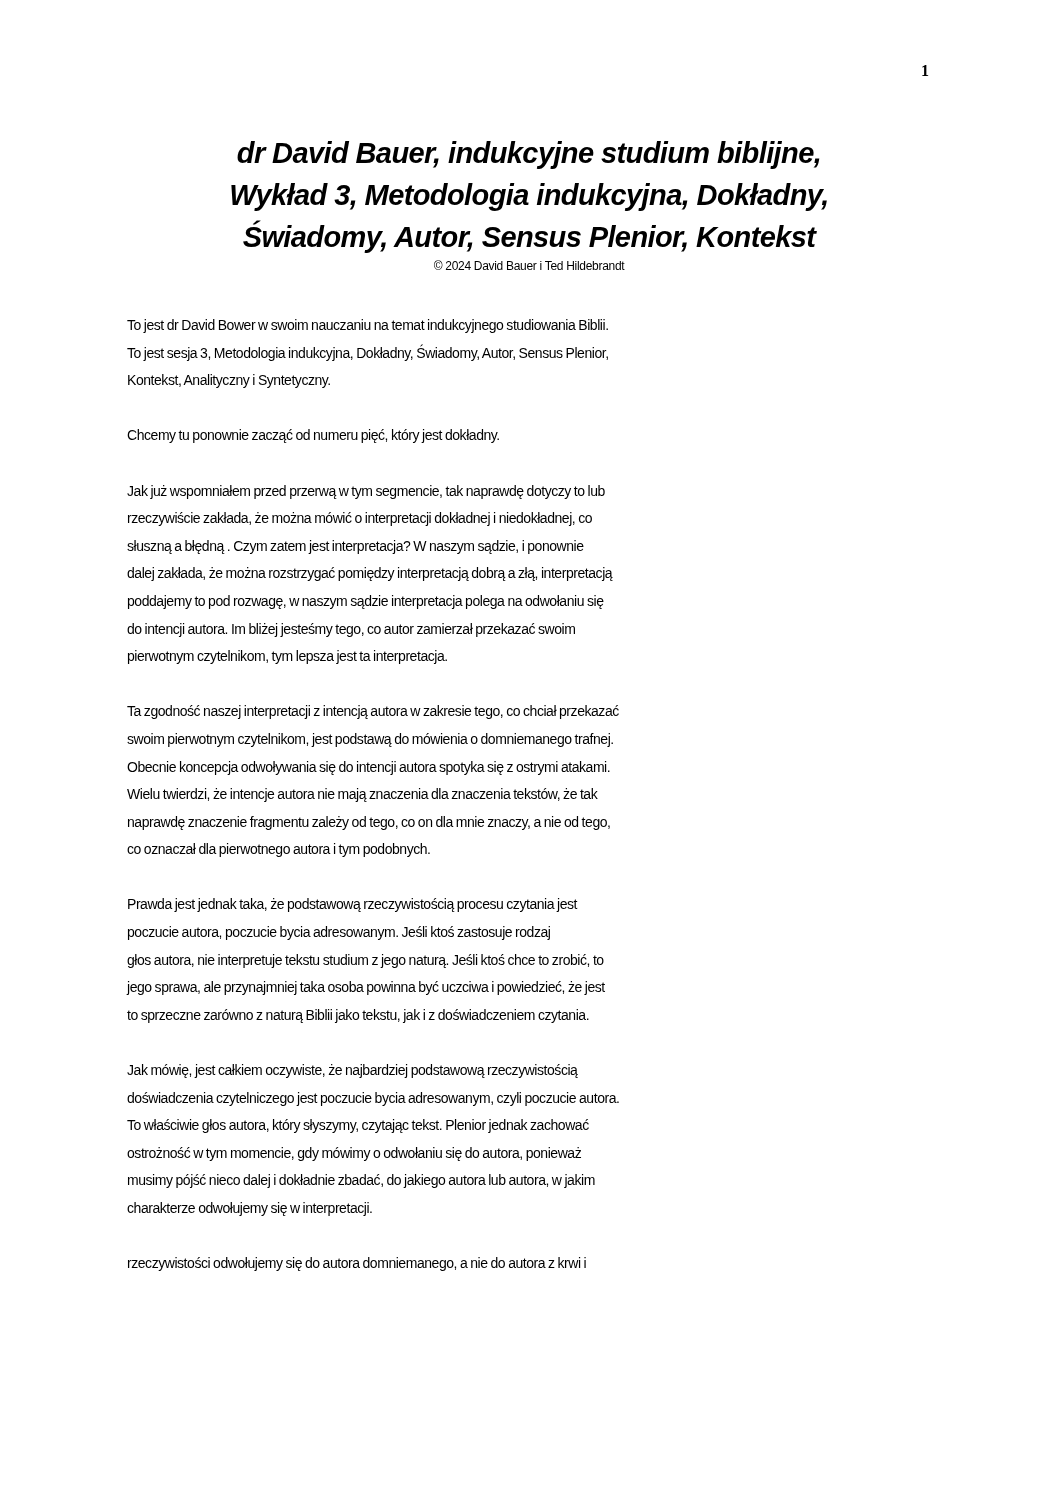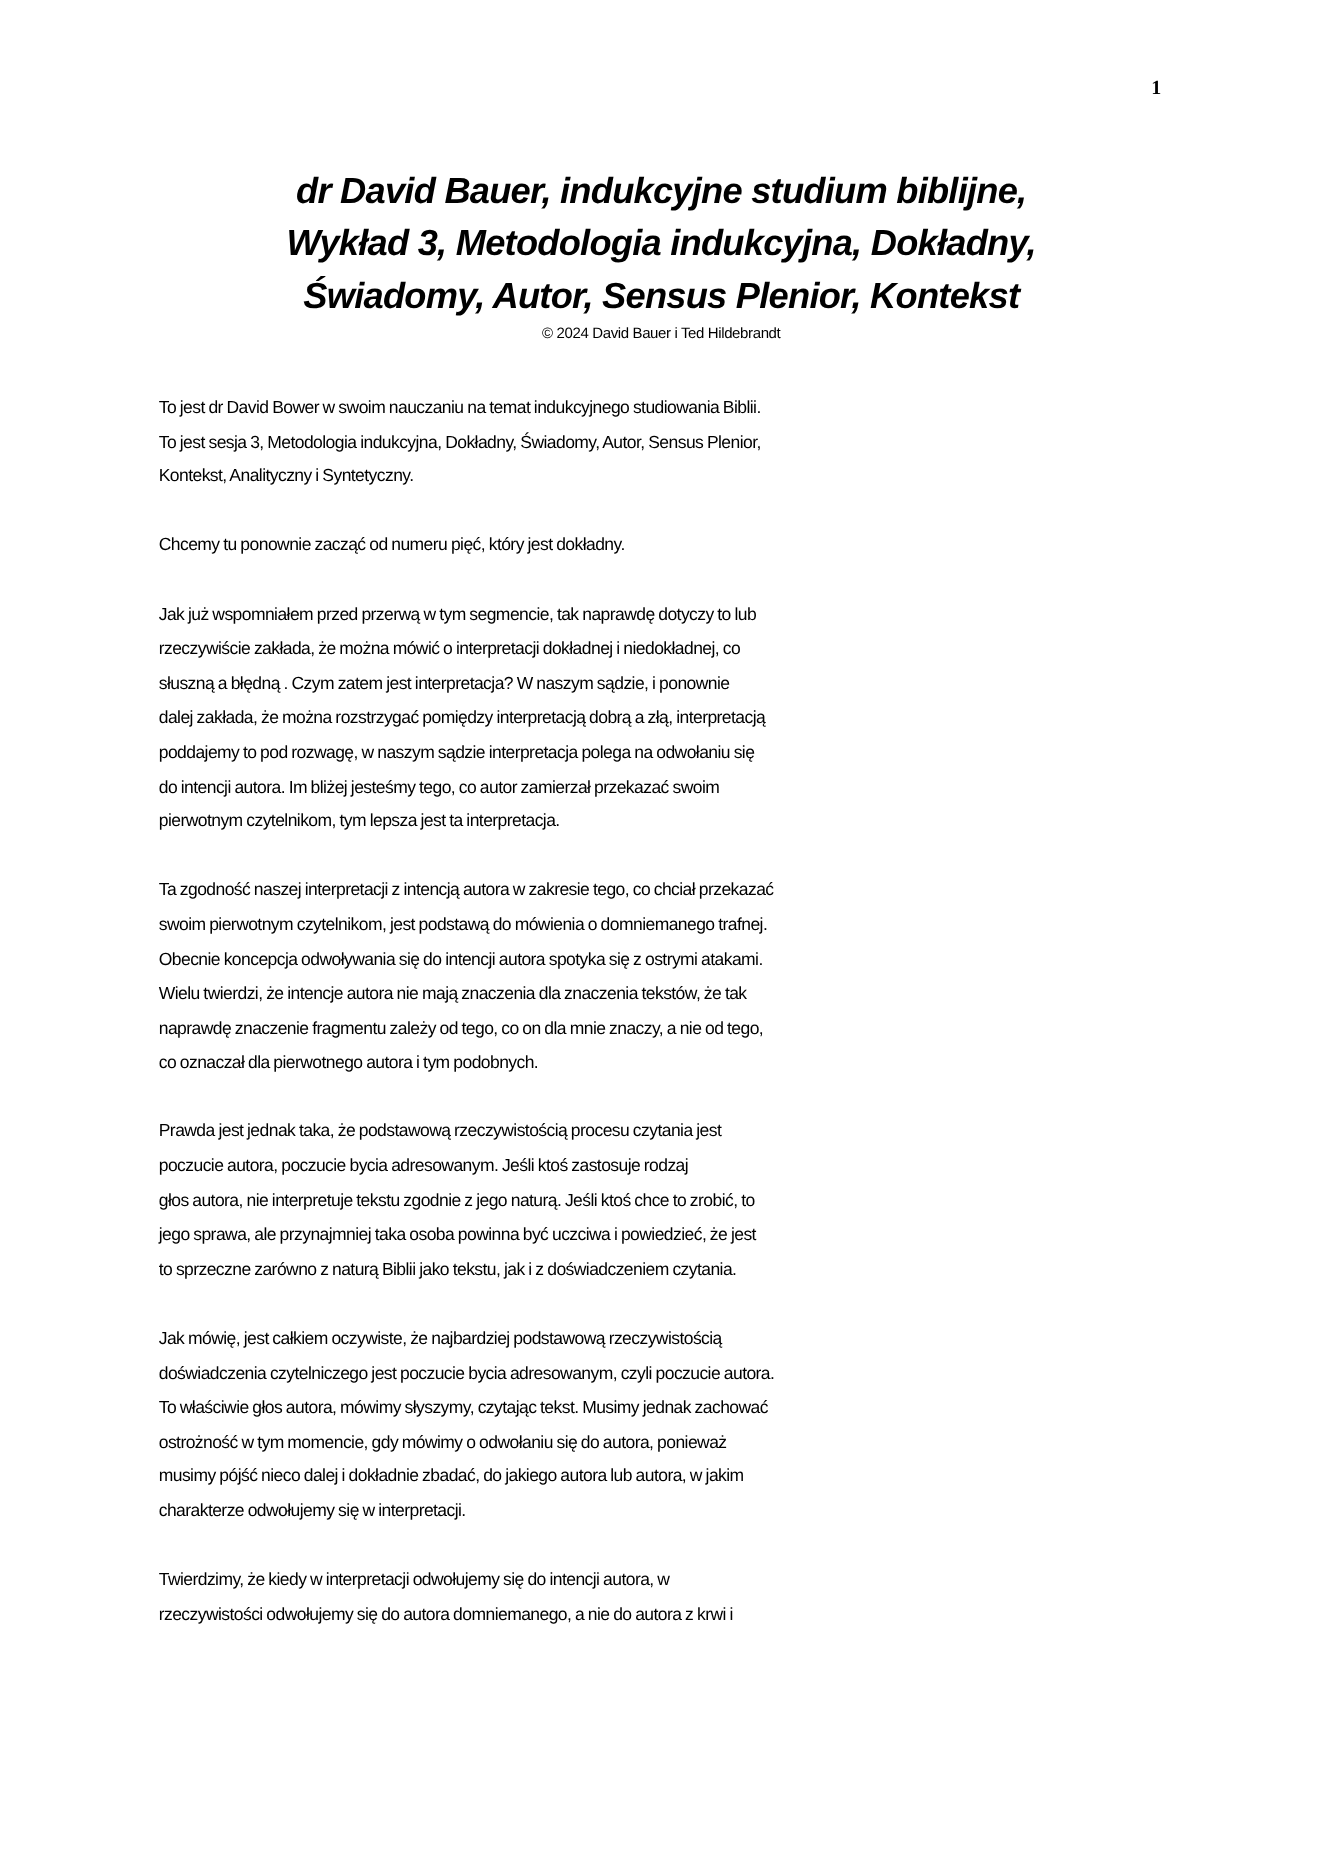--- a/index.html
+++ b/index.html
@@ -62,29 +62,28 @@
     <span class="ln">Ta zgodność naszej interpretacji z intencją autora w zakresie tego, co chciał przekazać</span>
     <span class="ln">swoim pierwotnym czytelnikom, jest podstawą do mówienia o domniemanego trafnej.</span>
     <span class="ln">Obecnie koncepcja odwoływania się do intencji autora spotyka się z ostrymi atakami.</span>
     <span class="ln">Wielu twierdzi, że intencje autora nie mają znaczenia dla znaczenia tekstów, że tak</span>
     <span class="ln">naprawdę znaczenie fragmentu zależy od tego, co on dla mnie znaczy, a nie od tego,</span>
     <span class="ln">co oznaczał dla pierwotnego autora i tym podobnych.</span>
   </p>
   <p class="para">
     <span class="ln">Prawda jest jednak taka, że podstawową rzeczywistością procesu czytania jest</span>
     <span class="ln">poczucie autora, poczucie bycia adresowanym. Jeśli ktoś zastosuje rodzaj</span>
-    <span class="ln">głos autora, nie interpretuje tekstu zgodnie z jego naturą. Jeśli ktoś chce to zrobić, to</span>
+    <span class="ln">głos autora, nie interpretuje tekstu studium z jego naturą. Jeśli ktoś chce to zrobić, to</span>
     <span class="ln">jego sprawa, ale przynajmniej taka osoba powinna być uczciwa i powiedzieć, że jest</span>
     <span class="ln">to sprzeczne zarówno z naturą Biblii jako tekstu, jak i z doświadczeniem czytania.</span>
   </p>
   <p class="para">
     <span class="ln">Jak mówię, jest całkiem oczywiste, że najbardziej podstawową rzeczywistością</span>
     <span class="ln">doświadczenia czytelniczego jest poczucie bycia adresowanym, czyli poczucie autora.</span>
-    <span class="ln">To właściwie głos autora, mówimy słyszymy, czytając tekst. Musimy jednak zachować</span>
+    <span class="ln">To właściwie głos autora, który słyszymy, czytając tekst. Plenior jednak zachować</span>
     <span class="ln">ostrożność w tym momencie, gdy mówimy o odwołaniu się do autora, ponieważ</span>
     <span class="ln">musimy pójść nieco dalej i dokładnie zbadać, do jakiego autora lub autora, w jakim</span>
     <span class="ln">charakterze odwołujemy się w interpretacji.</span>
   </p>
   <p class="para">
-    <span class="ln">Twierdzimy, że kiedy w interpretacji odwołujemy się do intencji autora, w</span>
     <span class="ln">rzeczywistości odwołujemy się do autora domniemanego, a nie do autora z krwi i</span>
   </p>
 </div>
 
 </body></html>

